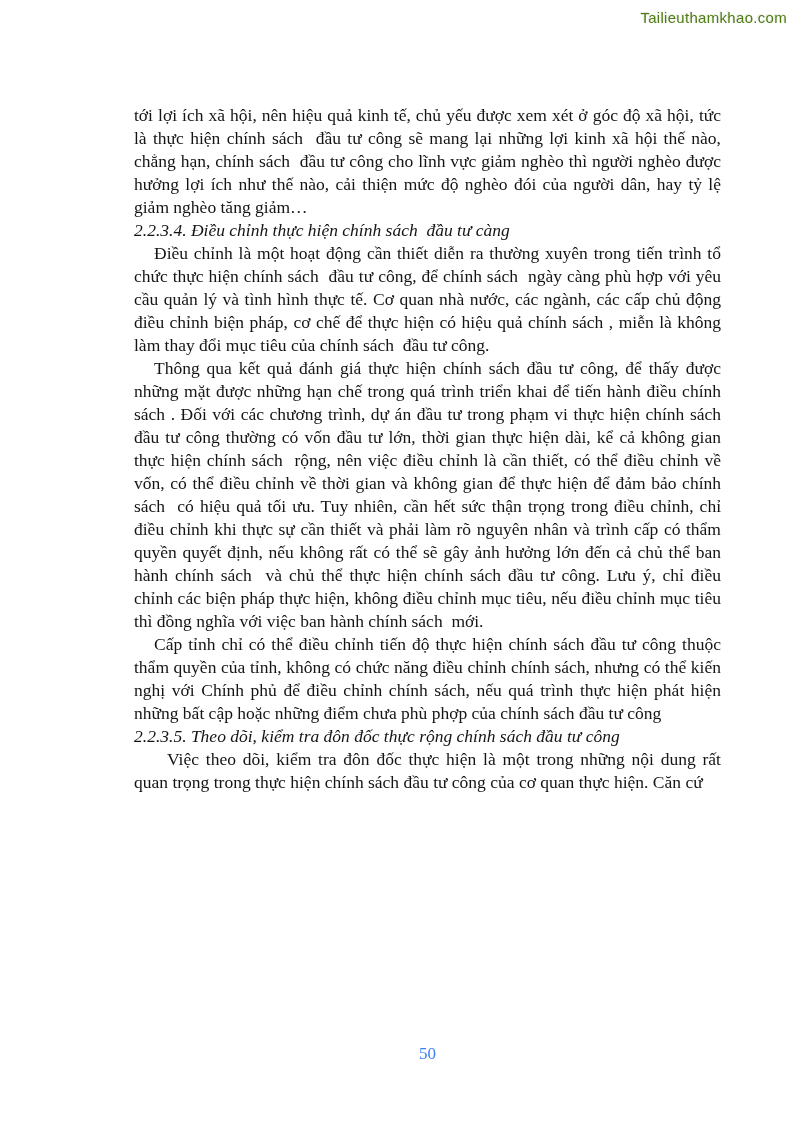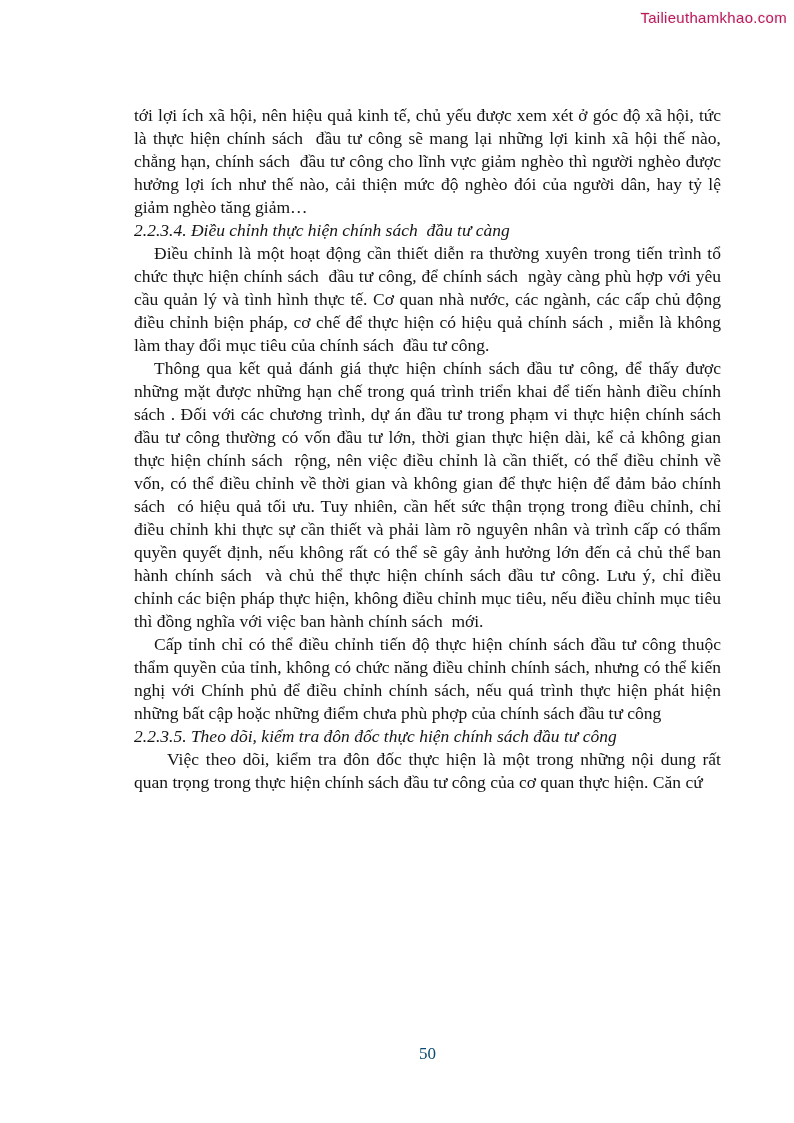--- a/index.html
+++ b/index.html
@@ -18,21 +18,21 @@
     font-family: "Liberation Serif", "DejaVu Serif", serif;
     color: #141414;
   }
   .watermark {
     position: absolute;
     top: 9px;
     right: 7px;
     font-family: "Liberation Sans", "DejaVu Sans", sans-serif;
     font-size: 15px;
     letter-spacing: 0.3px;
-    color: #be185d;
+    color: #4d7c0f;
     text-shadow: 1px 1px 0 #ffffff, -1px -1px 0 #e9e9e9;
     user-select: none;
   }
   .text-block {
     position: absolute;
     left: 134px;
     top: 104px;
     width: 587px;
     font-size: 17.5px;
     line-height: 30.35px;
@@ -55,21 +55,21 @@
     text-align: left;
     text-indent: 0;
   }
   .page-number {
     position: absolute;
     top: 1044px;
     left: 134px;
     width: 587px;
     text-align: center;
     font-size: 17px;
-    color: #0c4a6e;
+    color: #3b82f6;
   }
 </style>
 </head>
 <body>
 
 <div class="page">
 
   <div class="watermark">Tailieuthamkhao.com</div>
 
   <div class="text-block">
@@ -77,21 +77,21 @@
     <p class="para para-continuation">tới lợi ích xã hội, nên hiệu quả kinh tế, chủ yếu được xem xét ở góc độ xã hội, tức là thực hiện chính sách  đầu tư công sẽ mang lại những lợi kinh xã hội thế nào, chẳng hạn, chính sách  đầu tư công cho lĩnh vực giảm nghèo thì người nghèo được hưởng lợi ích như thế nào, cải thiện mức độ nghèo đói của người dân, hay tỷ lệ giảm nghèo tăng giảm…</p>
 
     <h3 class="heading">2.2.3.4. Điều chỉnh thực hiện chính sách  đầu tư càng</h3>
 
     <p class="para">Điều chỉnh là một hoạt động cần thiết diễn ra thường xuyên trong tiến trình tổ chức thực hiện chính sách  đầu tư công, để chính sách  ngày càng phù hợp với yêu cầu quản lý và tình hình thực tế. Cơ quan nhà nước, các ngành, các cấp chủ động điều chỉnh biện pháp, cơ chế để thực hiện có hiệu quả chính sách , miễn là không làm thay đổi mục tiêu của chính sách  đầu tư công.</p>
 
     <p class="para">Thông qua kết quả đánh giá thực hiện chính sách đầu tư công, để thấy được những mặt được những hạn chế trong quá trình triển khai để tiến hành điều chính sách . Đối với các chương trình, dự án đầu tư trong phạm vi thực hiện chính sách đầu tư công thường có vốn đầu tư lớn, thời gian thực hiện dài, kể cả không gian thực hiện chính sách  rộng, nên việc điều chỉnh là cần thiết, có thể điều chỉnh về vốn, có thể điều chỉnh về thời gian và không gian để thực hiện để đảm bảo chính sách  có hiệu quả tối ưu. Tuy nhiên, cần hết sức thận trọng trong điều chỉnh, chỉ điều chỉnh khi thực sự cần thiết và phải làm rõ nguyên nhân và trình cấp có thẩm quyền quyết định, nếu không rất có thể sẽ gây ảnh hưởng lớn đến cả chủ thể ban hành chính sách  và chủ thể thực hiện chính sách đầu tư công. Lưu ý, chỉ điều chỉnh các biện pháp thực hiện, không điều chỉnh mục tiêu, nếu điều chỉnh mục tiêu thì đồng nghĩa với việc ban hành chính sách  mới.</p>
 
     <p class="para">Cấp tỉnh chỉ có thể điều chỉnh tiến độ thực hiện chính sách đầu tư công thuộc thẩm quyền của tỉnh, không có chức năng điều chỉnh chính sách, nhưng có thể kiến nghị với Chính phủ để điều chỉnh chính sách, nếu quá trình thực hiện phát hiện những bất cập hoặc những điểm chưa phù phợp của chính sách đầu tư công</p>
 
-    <h3 class="heading">2.2.3.5. Theo dõi, kiểm tra đôn đốc thực hiện chính sách đầu tư công</h3>
+    <h3 class="heading">2.2.3.5. Theo dõi, kiểm tra đôn đốc thực rộng chính sách đầu tư công</h3>
 
     <p class="para para-indent-lg">Việc theo dõi, kiểm tra đôn đốc thực hiện là một trong những nội dung rất quan trọng trong thực hiện chính sách đầu tư công của cơ quan thực hiện. Căn cứ</p>
 
   </div>
 
   <div class="page-number">50</div>
 
 </div>
 
 </body></html>

